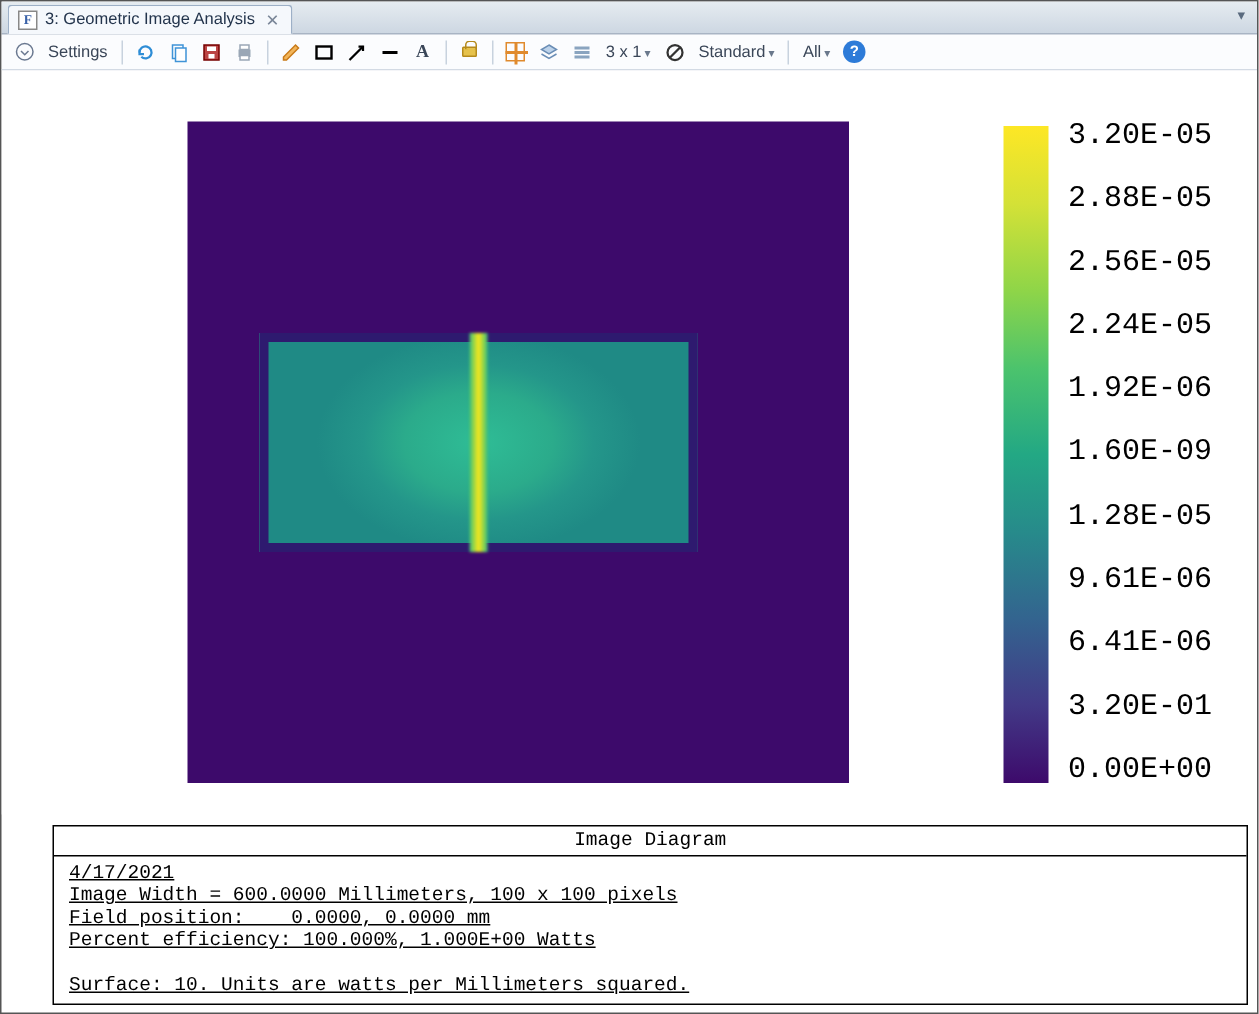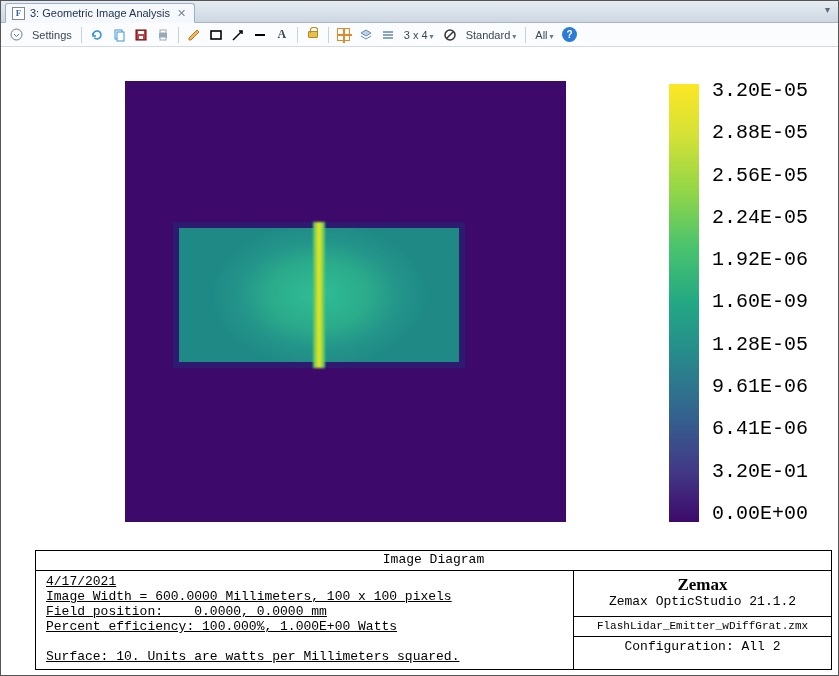--- a/index.html
+++ b/index.html
@@ -264,21 +264,21 @@
         <path d="M2 8 L7 11 L12 8" fill="none" stroke="#6a8db5"></path>
       </svg>
   </span>
   <span class="tb-btn">
     <svg width="14" height="14">
         <rect x="2" y="3" width="10" height="2" fill="#8aa4bf"></rect>
         <rect x="2" y="6" width="10" height="2" fill="#8aa4bf"></rect>
         <rect x="2" y="9" width="10" height="2" fill="#8aa4bf"></rect>
       </svg>
   </span>
-  <span class="tb-text"><span>3 x 4</span><span class="drop-caret">▾</span></span>
+  <span class="tb-text"><span>3 x 1</span><span class="drop-caret">▾</span></span>
   <span class="tb-btn">
     <svg width="14" height="14">
         <circle cx="7" cy="7" r="5" fill="none" stroke="#333" stroke-width="1.5"></circle>
         <line x1="3.5" y1="10.5" x2="10.5" y2="3.5" stroke="#333" stroke-width="1.5"></line>
       </svg>
   </span>
   <span class="tb-text"><span>Standard</span><span class="drop-caret">▾</span></span>
   <span class="sep"></span>
   <span class="tb-text"><span>All</span><span class="drop-caret">▾</span></span>
   <span class="tb-btn">
@@ -311,22 +311,14 @@
 
 <div class="info-panel">
   <div class="info-title">Image Diagram</div>
   <div class="info-body">
     <div class="info-left"><span>4/17/2021</span>
 <span>Image Width = 600.0000 Millimeters, 100 x 100 pixels</span>
 <span>Field position:    0.0000, 0.0000 mm</span>
 <span>Percent efficiency: 100.000%, 1.000E+00 Watts</span>
 
 <span>Surface: 10. Units are watts per Millimeters squared.</span></div>
-    <div class="info-right">
-      <div class="info-zemax">
-        <div class="brand">Zemax</div>
-        <div>Zemax OpticStudio 21.1.2</div>
-      </div>
-      <div class="info-file">FlashLidar_Emitter_wDiffGrat.zmx</div>
-      <div class="info-config">Configuration: All 2</div>
-    </div>
   </div>
 </div>
 
 </body></html>

